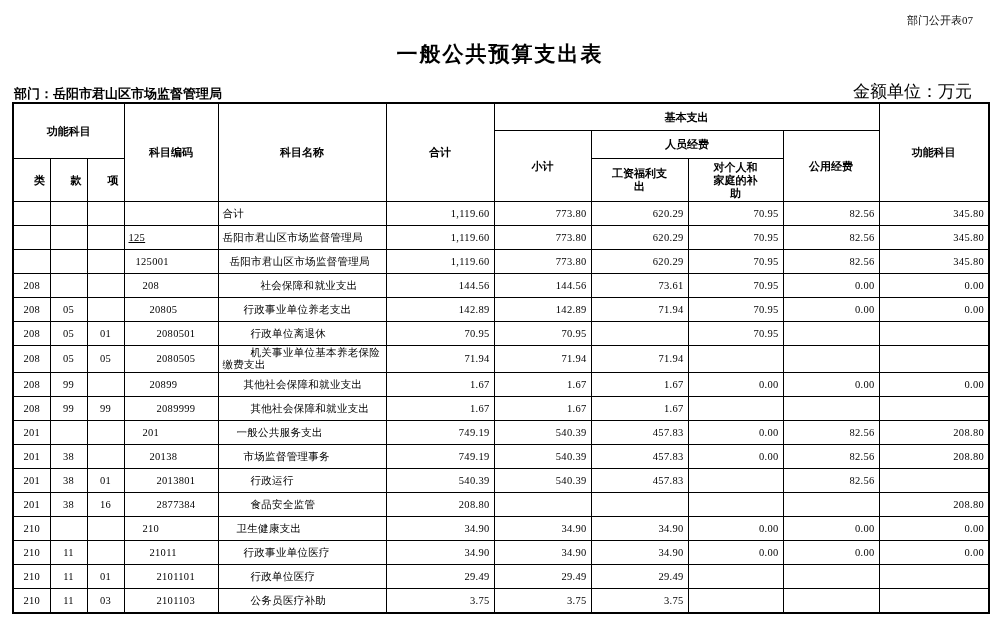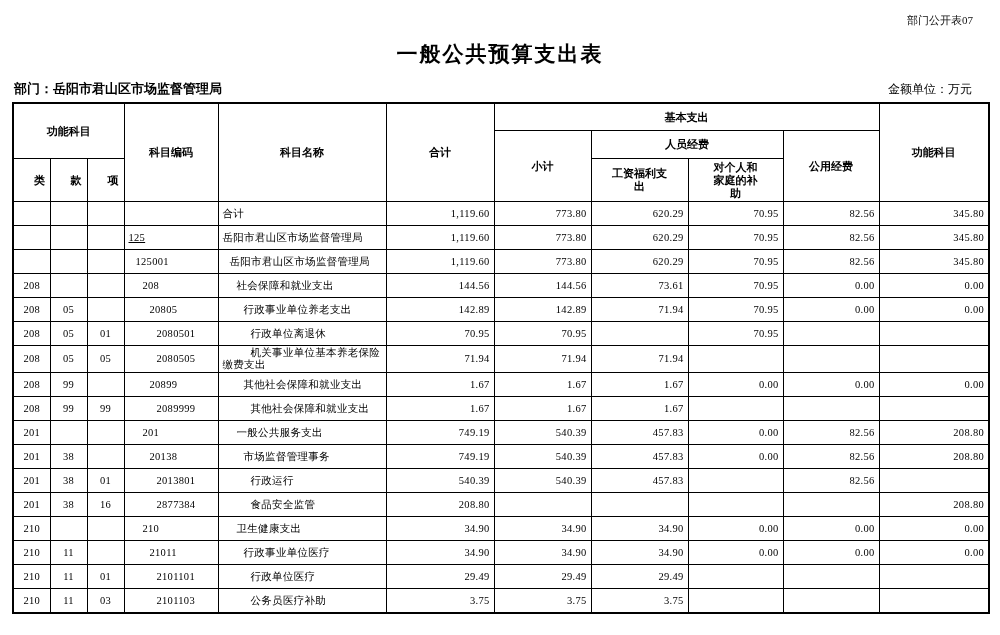--- a/index.html
+++ b/index.html
@@ -18,21 +18,21 @@
     font-weight:bold;font-size:21px;letter-spacing:2px;color:#000;
   }
   .meta-row{
     position:absolute;top:80px;left:14px;right:28px;
     display:flex;justify-content:space-between;align-items:flex-end;
   }
   .dept-label{
     font-family:"Liberation Sans","DejaVu Sans",sans-serif;
     font-weight:bold;font-size:13px;
   }
-  .unit-label{font-size:12px;}
+  .unit-label{font-size:17px;}
   table.budget{
     position:absolute;top:102px;left:12px;
     width:976px;border-collapse:collapse;table-layout:fixed;
     border:2px solid #000;
   }
   table.budget th{
     border:1px solid #000;
     font-family:"Liberation Sans","DejaVu Sans",sans-serif;
     font-weight:bold;font-size:11px;line-height:13px;
     text-align:center;vertical-align:middle;padding:1px 20px;
@@ -136,21 +136,21 @@
         <td class="num">620.29</td>
         <td class="num">70.95</td>
         <td class="num">82.56</td>
         <td class="num">345.80</td>
       </tr>
       <tr>
         <td class="c">208</td>
         <td class="c"></td>
         <td class="c"></td>
         <td class="code" style="text-indent: 14px;">208</td>
-        <td class="name" style="text-indent: 14px;">社会保障和就业支出</td>
+        <td class="name" style="text-indent: 14px; text-align: center;">社会保障和就业支出</td>
         <td class="num">144.56</td>
         <td class="num">144.56</td>
         <td class="num">73.61</td>
         <td class="num">70.95</td>
         <td class="num">0.00</td>
         <td class="num">0.00</td>
       </tr>
       <tr>
         <td class="c">208</td>
         <td class="c">05</td>

